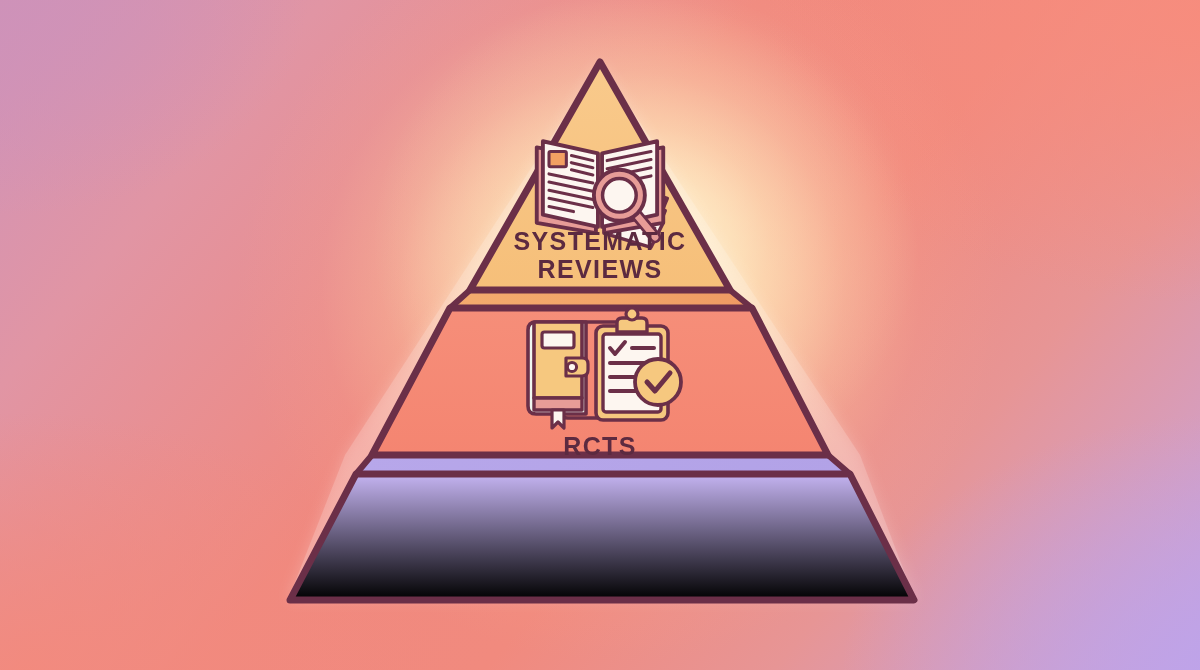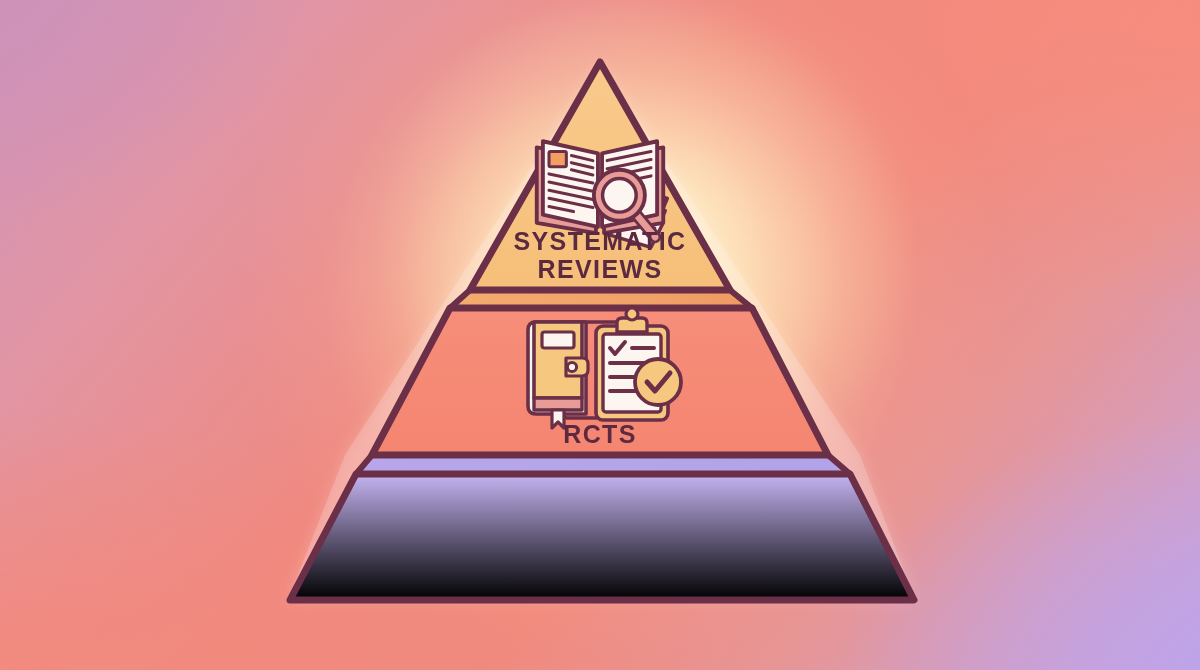--- a/index.html
+++ b/index.html
@@ -84,21 +84,21 @@
     letter-spacing: 0.055em;
     line-height: 1.12;
     user-select: none;
     white-space: pre-line;
   }
   #label-tier1 {
     left: 420px; top: 227px; width: 360px;
     font-size: 25px;
   }
   #label-tier2 {
-    left: 440px; top: 420px; width: 320px;
+    left: 440px; top: 432px; width: 320px;
     font-size: 25px;
   }
   #label-tier3 {
     left: 420px; top: 520px; width: 360px;
     font-size: 25px;
   }
 </style>
 </head>
 <body>
 

